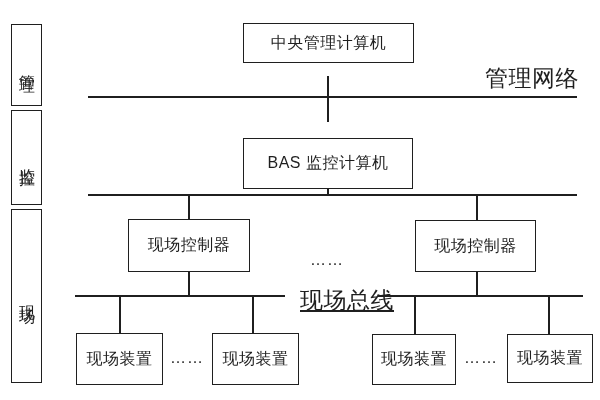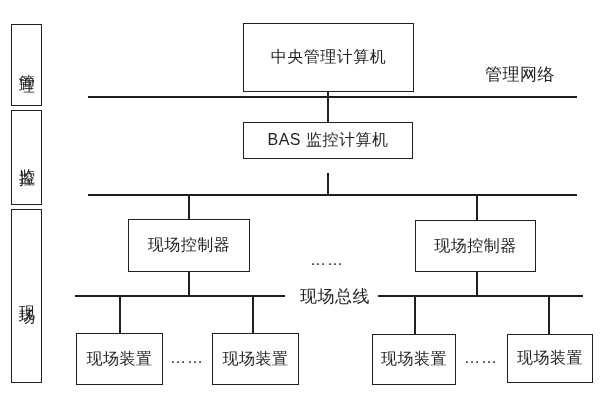--- a/index.html
+++ b/index.html
@@ -30,21 +30,21 @@
     display: flex; align-items: center; justify-content: center;
     writing-mode: vertical-rl;
     text-orientation: upright;
     font-size: 16px;
     letter-spacing: 3px;
   }
   .hline { position: absolute; height: 2px; background: var(--line, #1f1f1f); }
   .vline { position: absolute; width: 1.5px; background: var(--line, #1f1f1f); }
   .bus-label {
     position: absolute;
-    font-size: 17px;
+    font-size: 23px;
     letter-spacing: 0.5px;
     white-space: nowrap;
   }
   .dots {
     position: absolute;
     font-size: 16px;
     letter-spacing: 1px;
     white-space: nowrap;
     line-height: 16px;
   }
@@ -57,35 +57,35 @@
   <div class="band" style="top:24px;  height:82px;">管理</div>
   <div class="band" style="top:110px; height:95px;">监控</div>
   <div class="band" style="top:209px; height:174px;">现场</div>
 
   <div class="hline" style="left:88px; top:96px;  width:489px;"></div>
   <div class="hline" style="left:88px; top:194px; width:489px;"></div>
   <div class="hline" style="left:75px; top:295px; width:210px;"></div>
   <div class="hline" style="left:378px; top:295px; width:205px;"></div>
 
   <div class="bus-label" style="left:485px; top:63px;">管理网络</div>
-  <div class="bus-label" style="left:300px; top:285px;">现场总线</div>
+  <div class="bus-label" style="left:300px; top:285px;text-decoration:underline;">现场总线</div>
 
   <div class="vline" style="left:327px; top:76px;  height:46px;"></div>
   <div class="vline" style="left:327px; top:173px; height:21px;"></div>
   <div class="vline" style="left:188px; top:196px; height:23px;"></div>
   <div class="vline" style="left:476px; top:196px; height:24px;"></div>
   <div class="vline" style="left:188px; top:272px; height:23px;"></div>
   <div class="vline" style="left:476px; top:272px; height:23px;"></div>
   <div class="vline" style="left:119px; top:297px; height:36px;"></div>
   <div class="vline" style="left:252px; top:297px; height:36px;"></div>
   <div class="vline" style="left:414px; top:297px; height:37px;"></div>
   <div class="vline" style="left:548px; top:297px; height:37px;"></div>
 
-  <div class="box" style="left:243px; top:23px;  width:171px; height:69px;">中央管理计算机</div>
-  <div class="box" style="left:243px; top:122px; width:170px; height:37px;">BAS 监控计算机</div>
+  <div class="box" style="left:243px; top:23px;  width:171px; height:40px;">中央管理计算机</div>
+  <div class="box" style="left:243px; top:138px; width:170px; height:51px;">BAS 监控计算机</div>
   <div class="box" style="left:128px; top:219px; width:122px; height:53px;">现场控制器</div>
   <div class="box" style="left:415px; top:220px; width:121px; height:52px;">现场控制器</div>
   <div class="box" style="left:76px;  top:333px; width:87px; height:52px;">现场装置</div>
   <div class="box" style="left:212px; top:333px; width:87px; height:52px;">现场装置</div>
   <div class="box" style="left:372px; top:334px; width:84px; height:51px;">现场装置</div>
   <div class="box" style="left:507px; top:334px; width:86px; height:49px;">现场装置</div>
 
   <div class="dots" style="left:310px; top:252px;">……</div>
   <div class="dots" style="left:170px; top:350px;">……</div>
   <div class="dots" style="left:464px; top:350px;">……</div>

